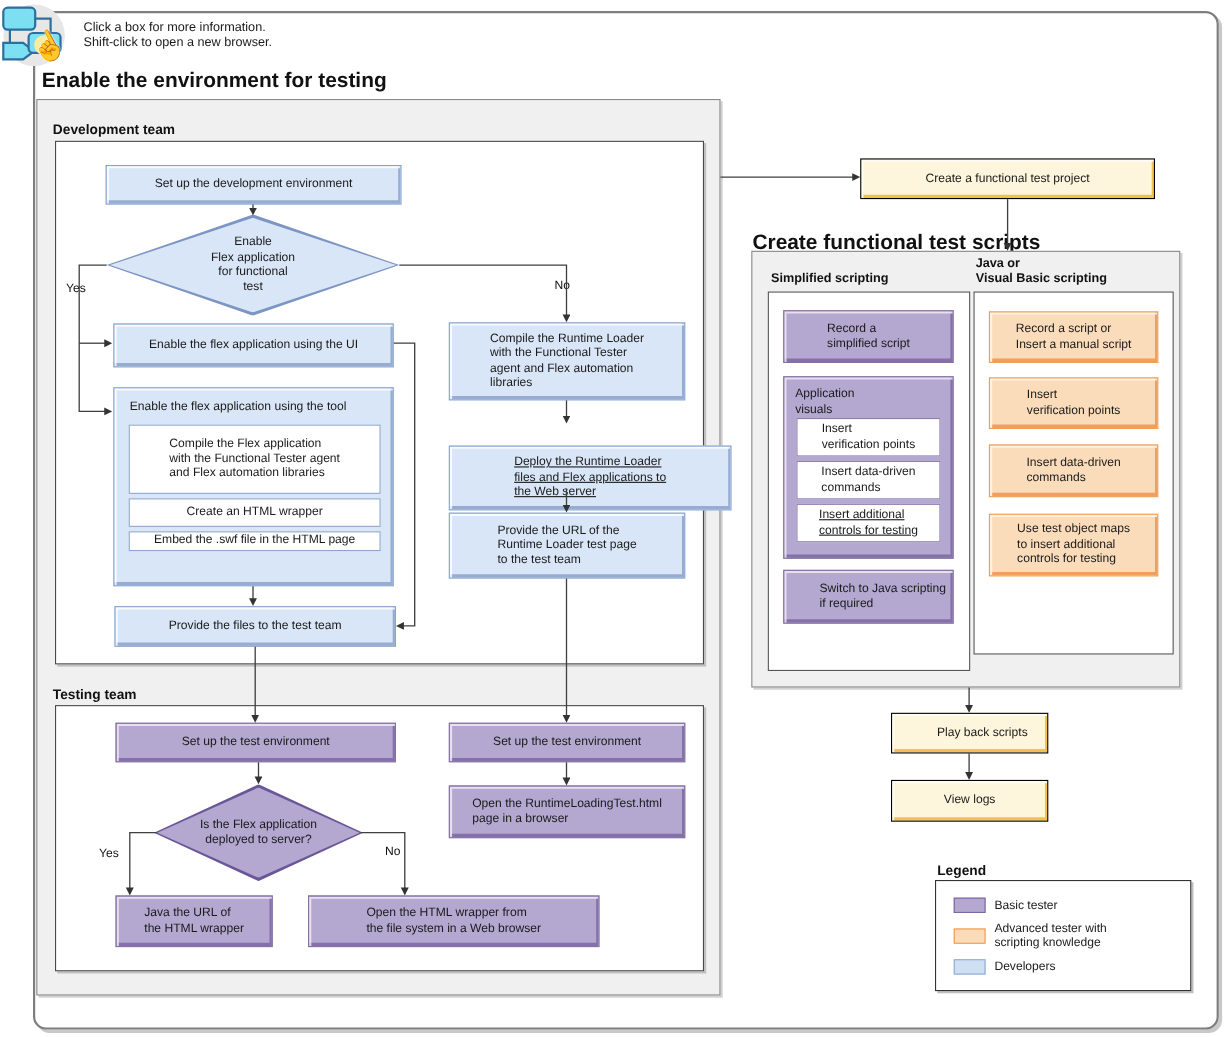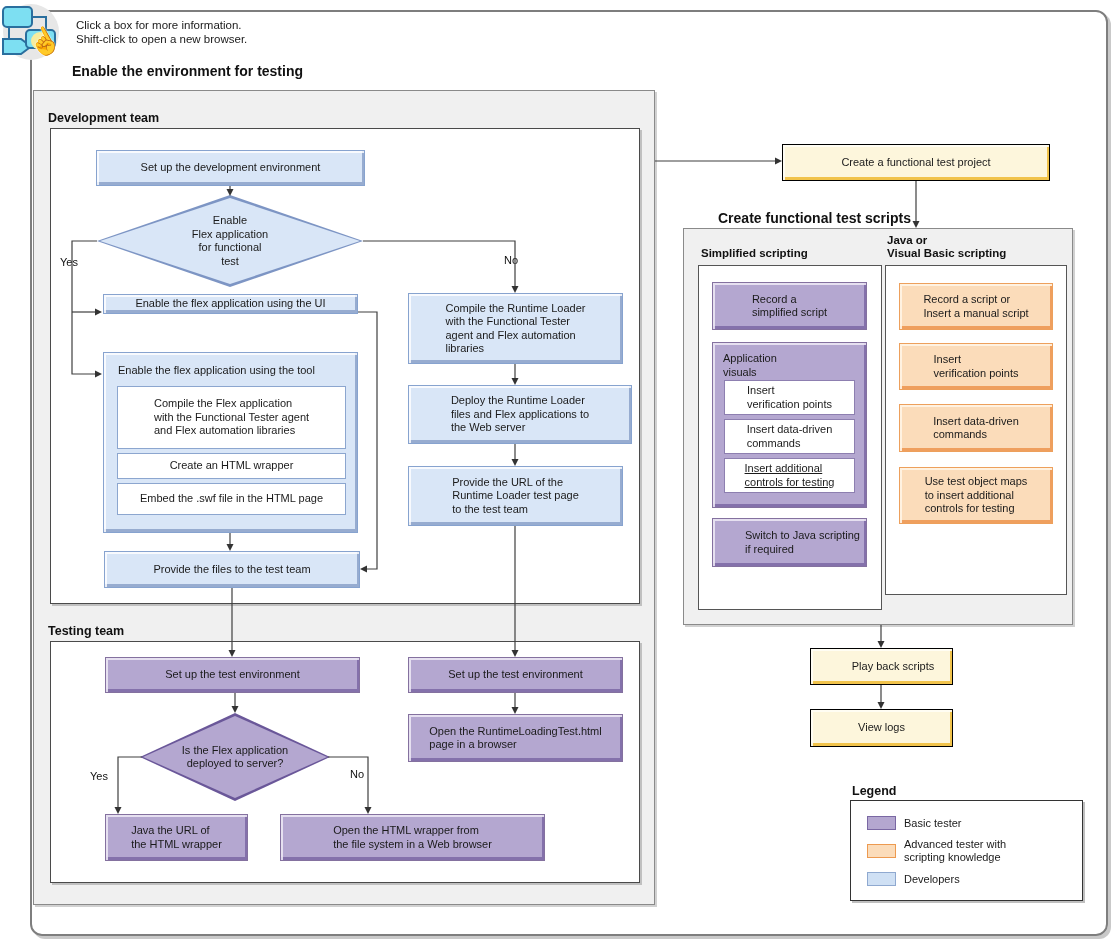--- a/index.html
+++ b/index.html
@@ -6,21 +6,21 @@
   html,body { background:#fff; }
   body {
     position:relative; width:1113px; height:943px; overflow:hidden;
     font-family:"Liberation Sans", sans-serif; color:#1a1a1a;
   }
   .frame {
     position:absolute; left:30px; top:10px; width:1078px; height:926px;
     border:2px solid #7e7e7e; border-radius:12px;
     box-shadow:3px 3px 0 #c9c9c9; background:transparent;
   }
-  .h1 { position:absolute; font-weight:bold; font-size:14px; color:#111;margin-left:34px; }
+  .h1 { position:absolute; font-weight:bold; font-size:19px; color:#111; }
   .lbl { position:absolute; font-weight:bold; font-size:12.5px; color:#111; }
   .collbl { position:absolute; font-weight:bold; font-size:11.5px; line-height:13px; white-space:pre-line; color:#111; }
   .graybox {
     position:absolute; background:#f0f0f0; border:1px solid #8a8a8a;
     box-shadow:2px 2px 0 rgba(0,0,0,.18);
   }
   .panel {
     position:absolute; background:#ffffff; border:1px solid #4a4a4a;
     box-shadow:2px 2px 0 rgba(0,0,0,.2);
   }
@@ -108,38 +108,38 @@
 
 <div class="diamond-outer d-blue-o" style="left:97px;top:195px;width:266px;height:92px;">
   <div class="diamond-inner d-blue-i">Enable
 Flex application
 for functional
 test</div>
 </div>
 <div class="branch" style="left:60px;top:256px;">Yes</div>
 <div class="branch" style="left:504px;top:254px;">No</div>
 
-<div class="box blue" style="left:103px;top:294px;width:255px;height:20px;">Enable the flex application using the UI</div>
+<div class="box blue" style="left:103px;top:294px;width:255px;height:40px;">Enable the flex application using the UI</div>
 
 <div class="box blue" style="left:103px;top:352px;width:255px;height:181px;align-items:flex-start;">
   <div class="container-lbl">Enable the flex application using the tool</div>
   <div class="box subwhite-b l" style="left:13px;top:33px;width:229px;height:63px;">Compile the Flex application
 with the Functional Tester agent
 and Flex automation libraries</div>
   <div class="box subwhite-b" style="left:13px;top:100px;width:229px;height:26px;">Create an HTML wrapper</div>
-  <div class="box subwhite-b" style="left:13px;top:130px;width:229px;height:32px;">Embed the .swf file in the HTML page</div>
+  <div class="box subwhite-b" style="left:13px;top:130px;width:229px;height:18px;">Embed the .swf file in the HTML page</div>
 </div>
 
 <div class="box blue" style="left:104px;top:551px;width:256px;height:37px;">Provide the files to the test team</div>
 
 <div class="box blue l" style="left:408px;top:293px;width:215px;height:71px;">Compile the Runtime Loader
 with the Functional Tester
 agent and Flex automation
 libraries</div>
-<div class="box blue l" style="left:408px;top:385px;width:224px;height:59px;">Deploy the Runtime Loader
+<div class="box blue l" style="left:408px;top:405px;width:257px;height:59px;text-decoration:underline;">Deploy the Runtime Loader
 files and Flex applications to
 the Web server</div>
 <div class="box blue l" style="left:408px;top:466px;width:215px;height:60px;">Provide the URL of the
 Runtime Loader test page
 to the test team</div>
 
 <div class="lbl" style="left:48px;top:624px;">Testing team</div>
 <div class="panel" style="left:50px;top:641px;width:590px;height:242px;"></div>
 
 <div class="box purple" style="left:105px;top:657px;width:255px;height:36px;">Set up the test environment</div>

